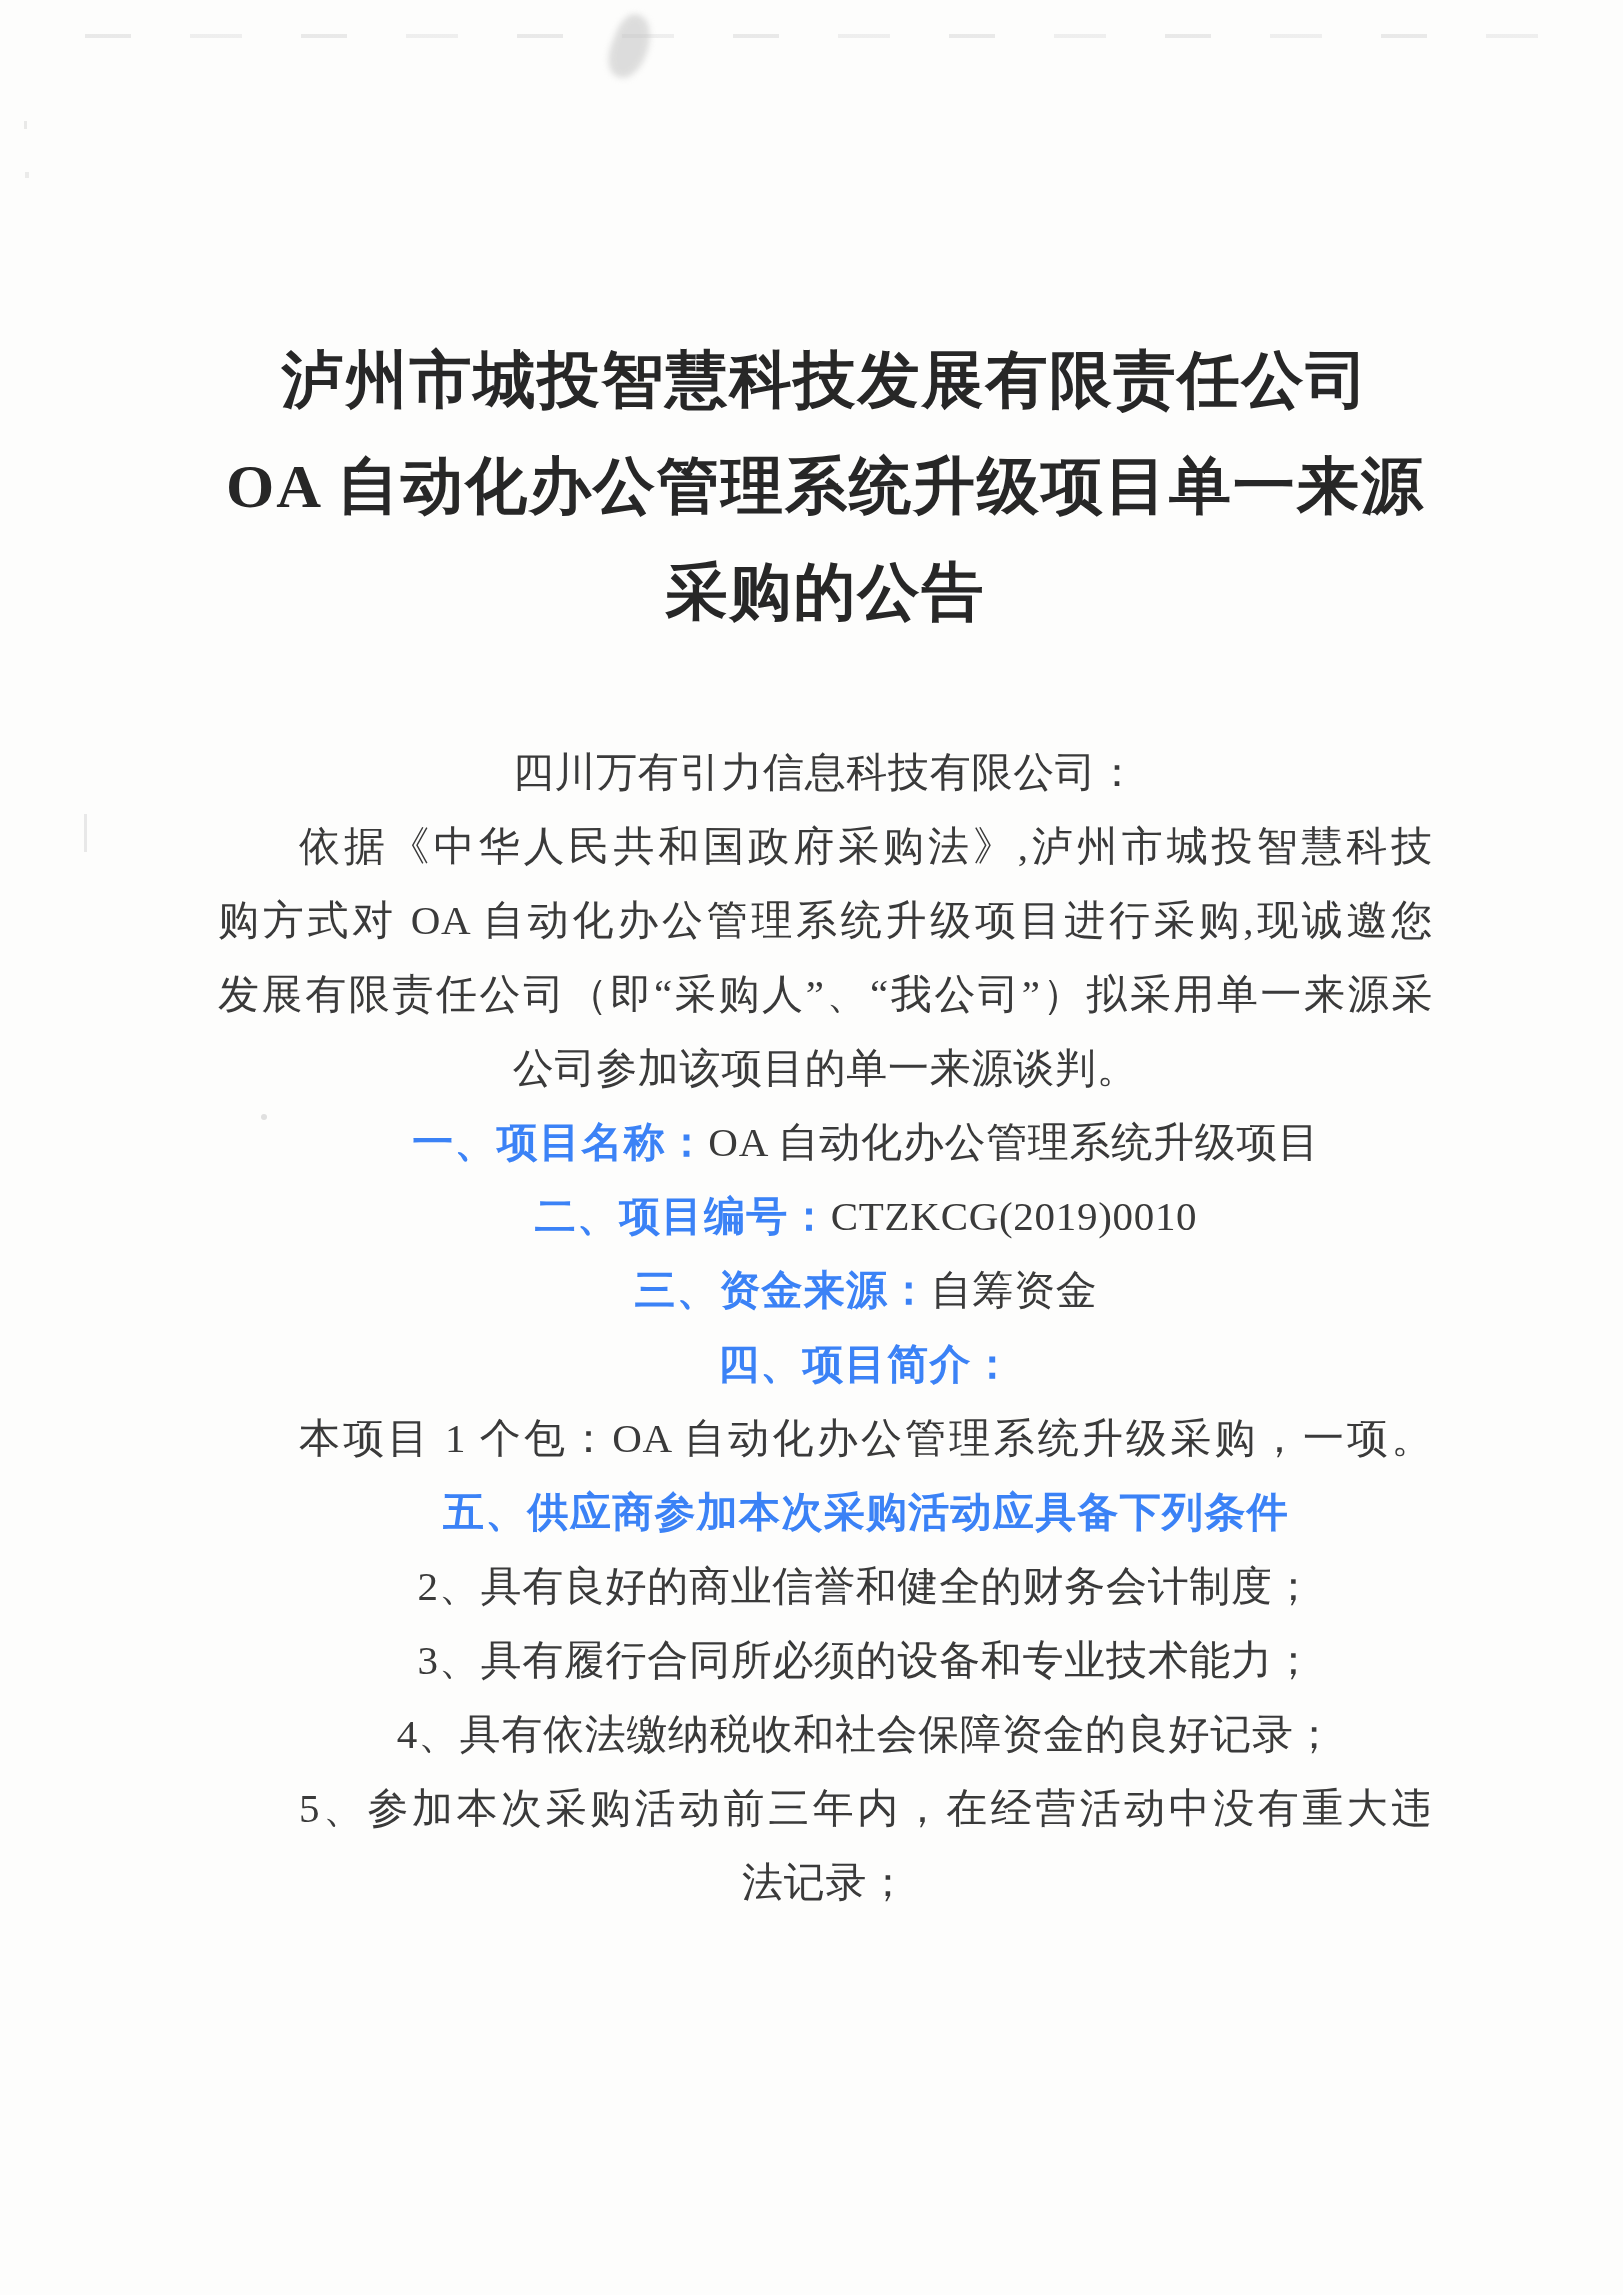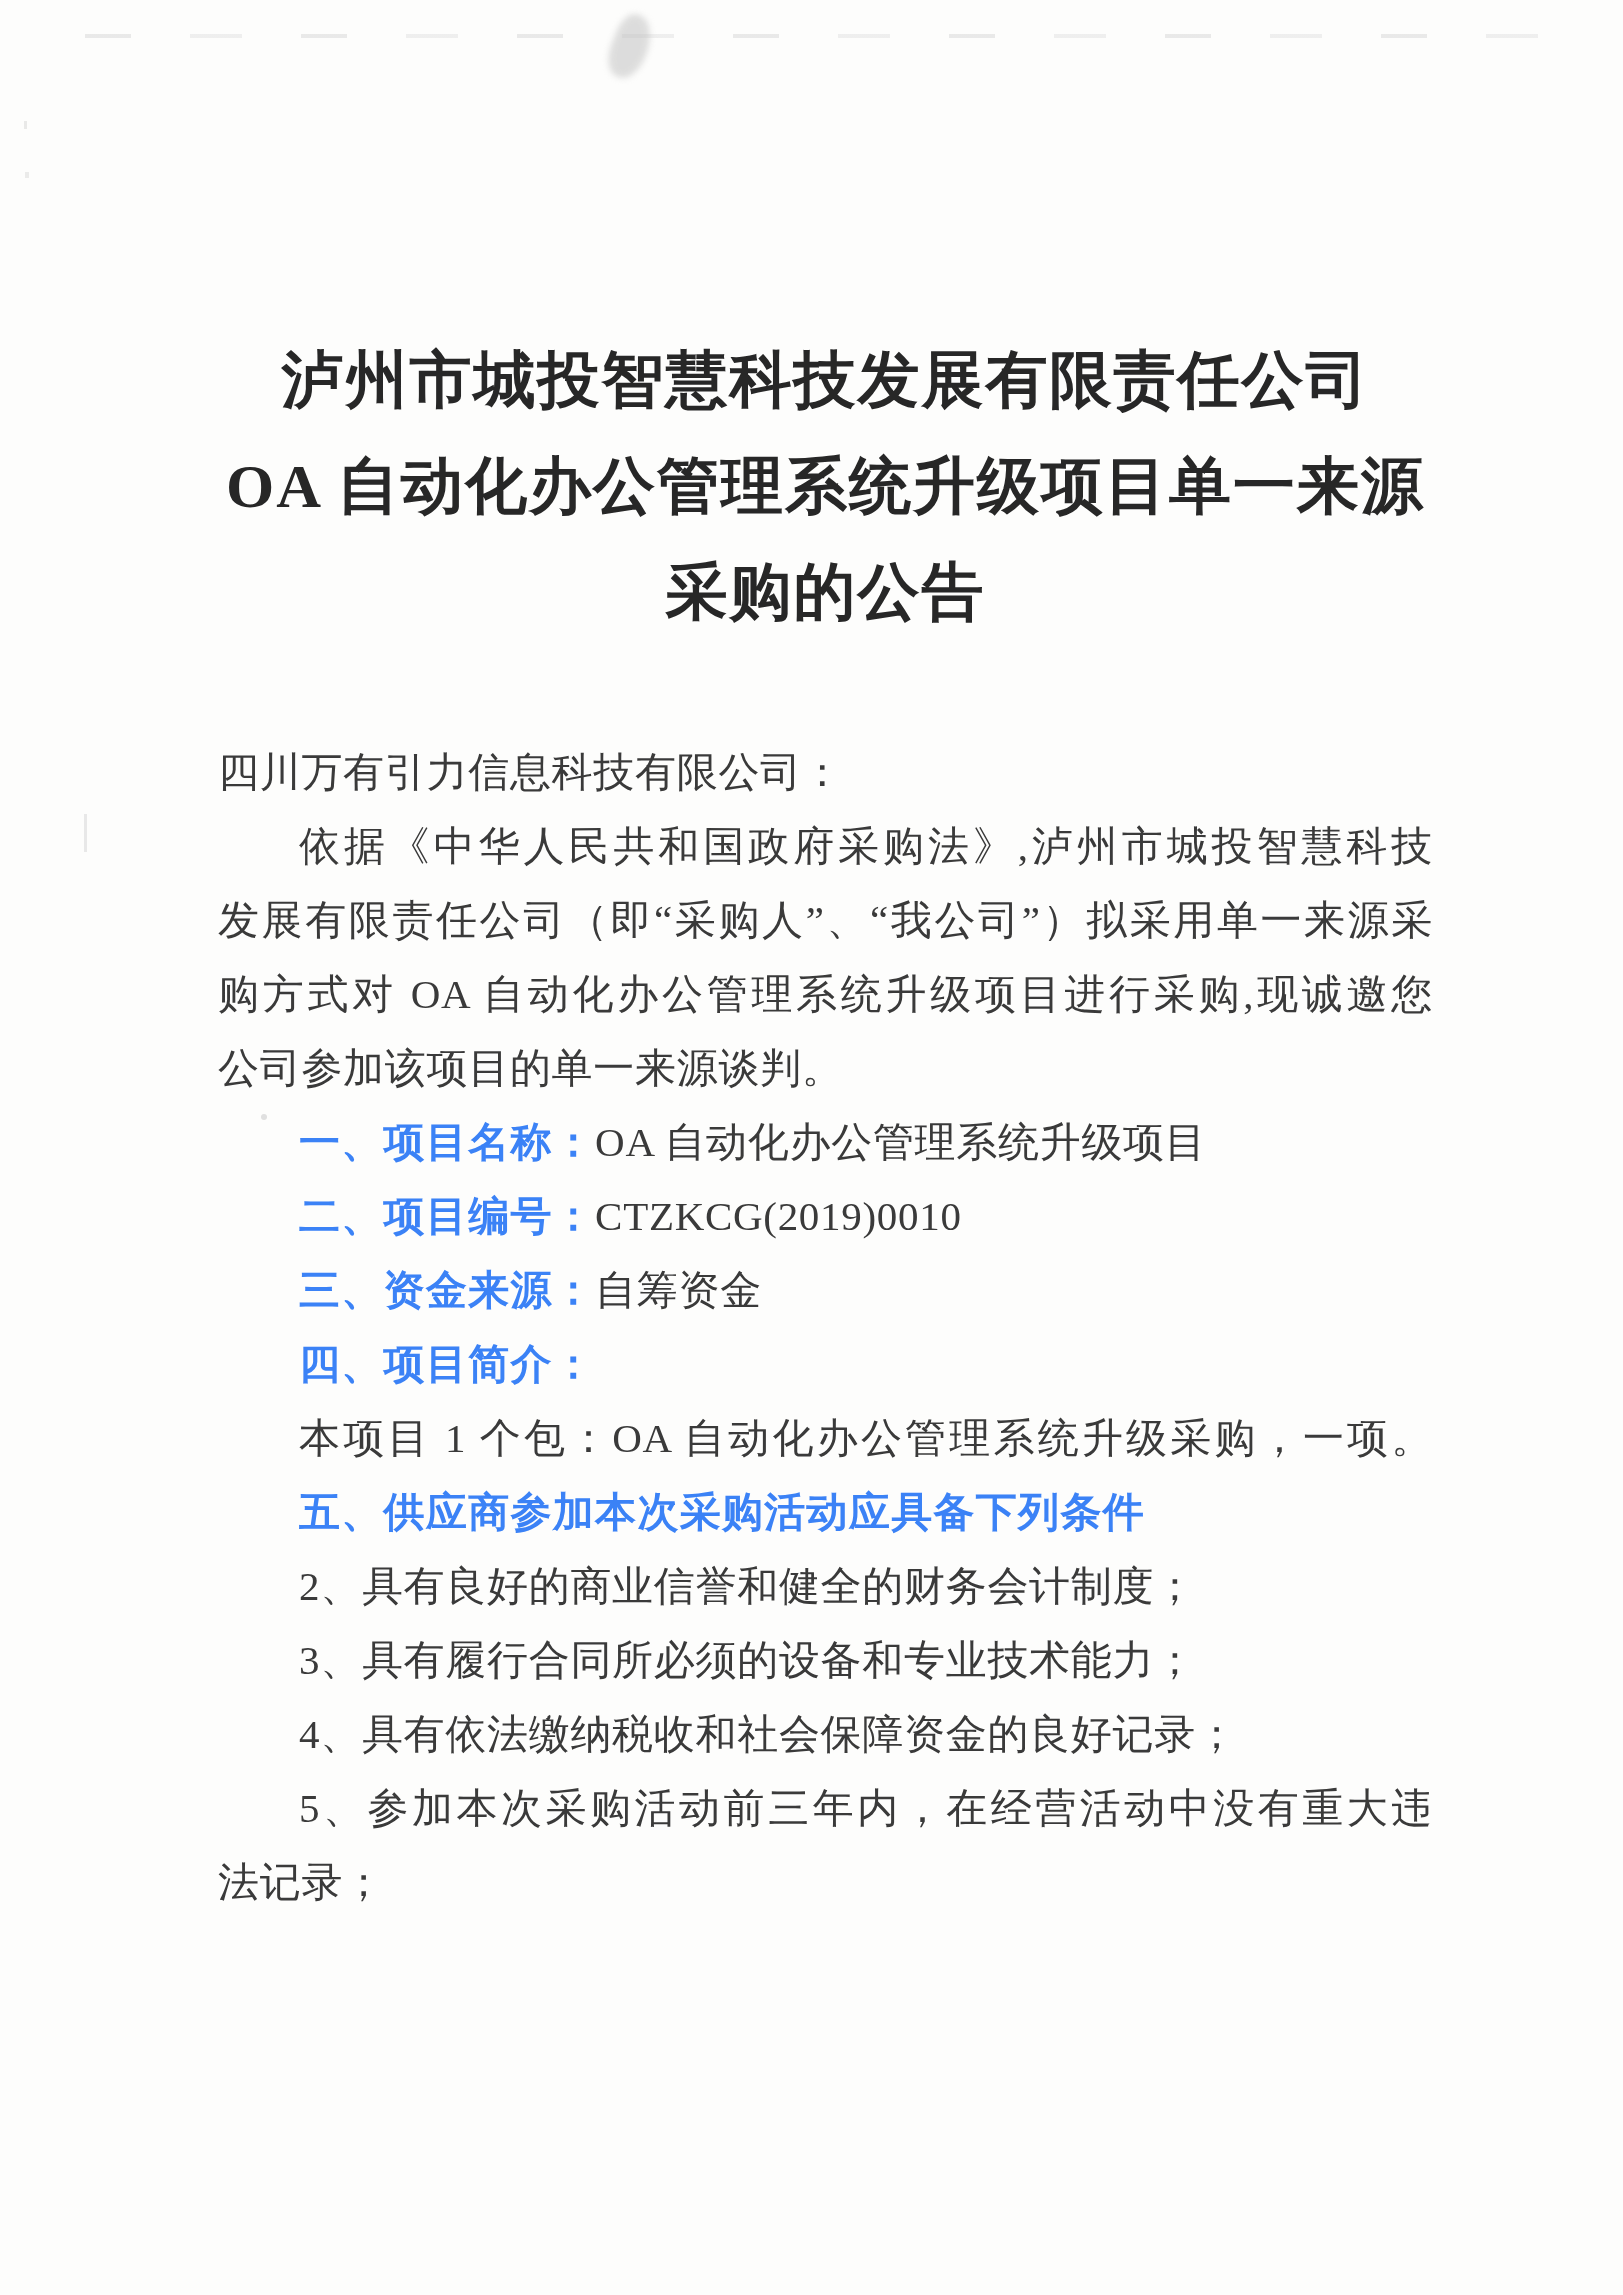--- a/index.html
+++ b/index.html
@@ -38,21 +38,21 @@
     top: 735px;
     left: 218px;
     width: 1215px;
     color: #3a3a3a;
   }
   .doc-line {
     height: 74px;
     line-height: 74px;
     font-size: 41px;
     letter-spacing: 0.7px;
-    text-align: left;
+    text-align: center;
     white-space: nowrap;
   }
   .doc-line.indent { text-indent: 81px; }
   .doc-line.fill {
     white-space: normal;
     text-align: justify;
     text-align-last: justify;
   }
   .run { font-family: "Liberation Serif", "DejaVu Serif", serif; }
   .run.bold {
@@ -126,22 +126,22 @@
 
   <div class="title-block">
       <div class="title-line">泸州市城投智慧科技发展有限责任公司</div>
       <div class="title-line">OA 自动化办公管理系统升级项目单一来源</div>
       <div class="title-line">采购的公告</div>
     </div>
 
   <div class="body-block">
       <div class="doc-line"><span class="run">四川万有引力信息科技有限公司：</span></div>
       <div class="doc-line fill indent"><span class="run">依据《中华人民共和国政府采购法》,泸州市城投智慧科技</span></div>
+      <div class="doc-line fill"><span class="run">购方式对 OA 自动化办公管理系统升级项目进行采购,现诚邀您</span></div>
       <div class="doc-line fill"><span class="run">发展有限责任公司（即“采购人”、“我公司”）拟采用单一来源采</span></div>
-      <div class="doc-line fill"><span class="run">购方式对 OA 自动化办公管理系统升级项目进行采购,现诚邀您</span></div>
       <div class="doc-line"><span class="run">公司参加该项目的单一来源谈判。</span></div>
       <div class="doc-line indent"><span class="run bold">一、项目名称：</span><span class="run">OA 自动化办公管理系统升级项目</span></div>
       <div class="doc-line indent"><span class="run bold">二、项目编号：</span><span class="run">CTZKCG(2019)0010</span></div>
       <div class="doc-line indent"><span class="run bold">三、资金来源：</span><span class="run">自筹资金</span></div>
       <div class="doc-line indent"><span class="run bold">四、项目简介：</span></div>
       <div class="doc-line fill indent"><span class="run">本项目 1 个包：OA 自动化办公管理系统升级采购，一项。</span></div>
       <div class="doc-line indent"><span class="run bold">五、供应商参加本次采购活动应具备下列条件</span></div>
       <div class="doc-line indent"><span class="run">2、具有良好的商业信誉和健全的财务会计制度；</span></div>
       <div class="doc-line indent"><span class="run">3、具有履行合同所必须的设备和专业技术能力；</span></div>
       <div class="doc-line indent"><span class="run">4、具有依法缴纳税收和社会保障资金的良好记录；</span></div>

